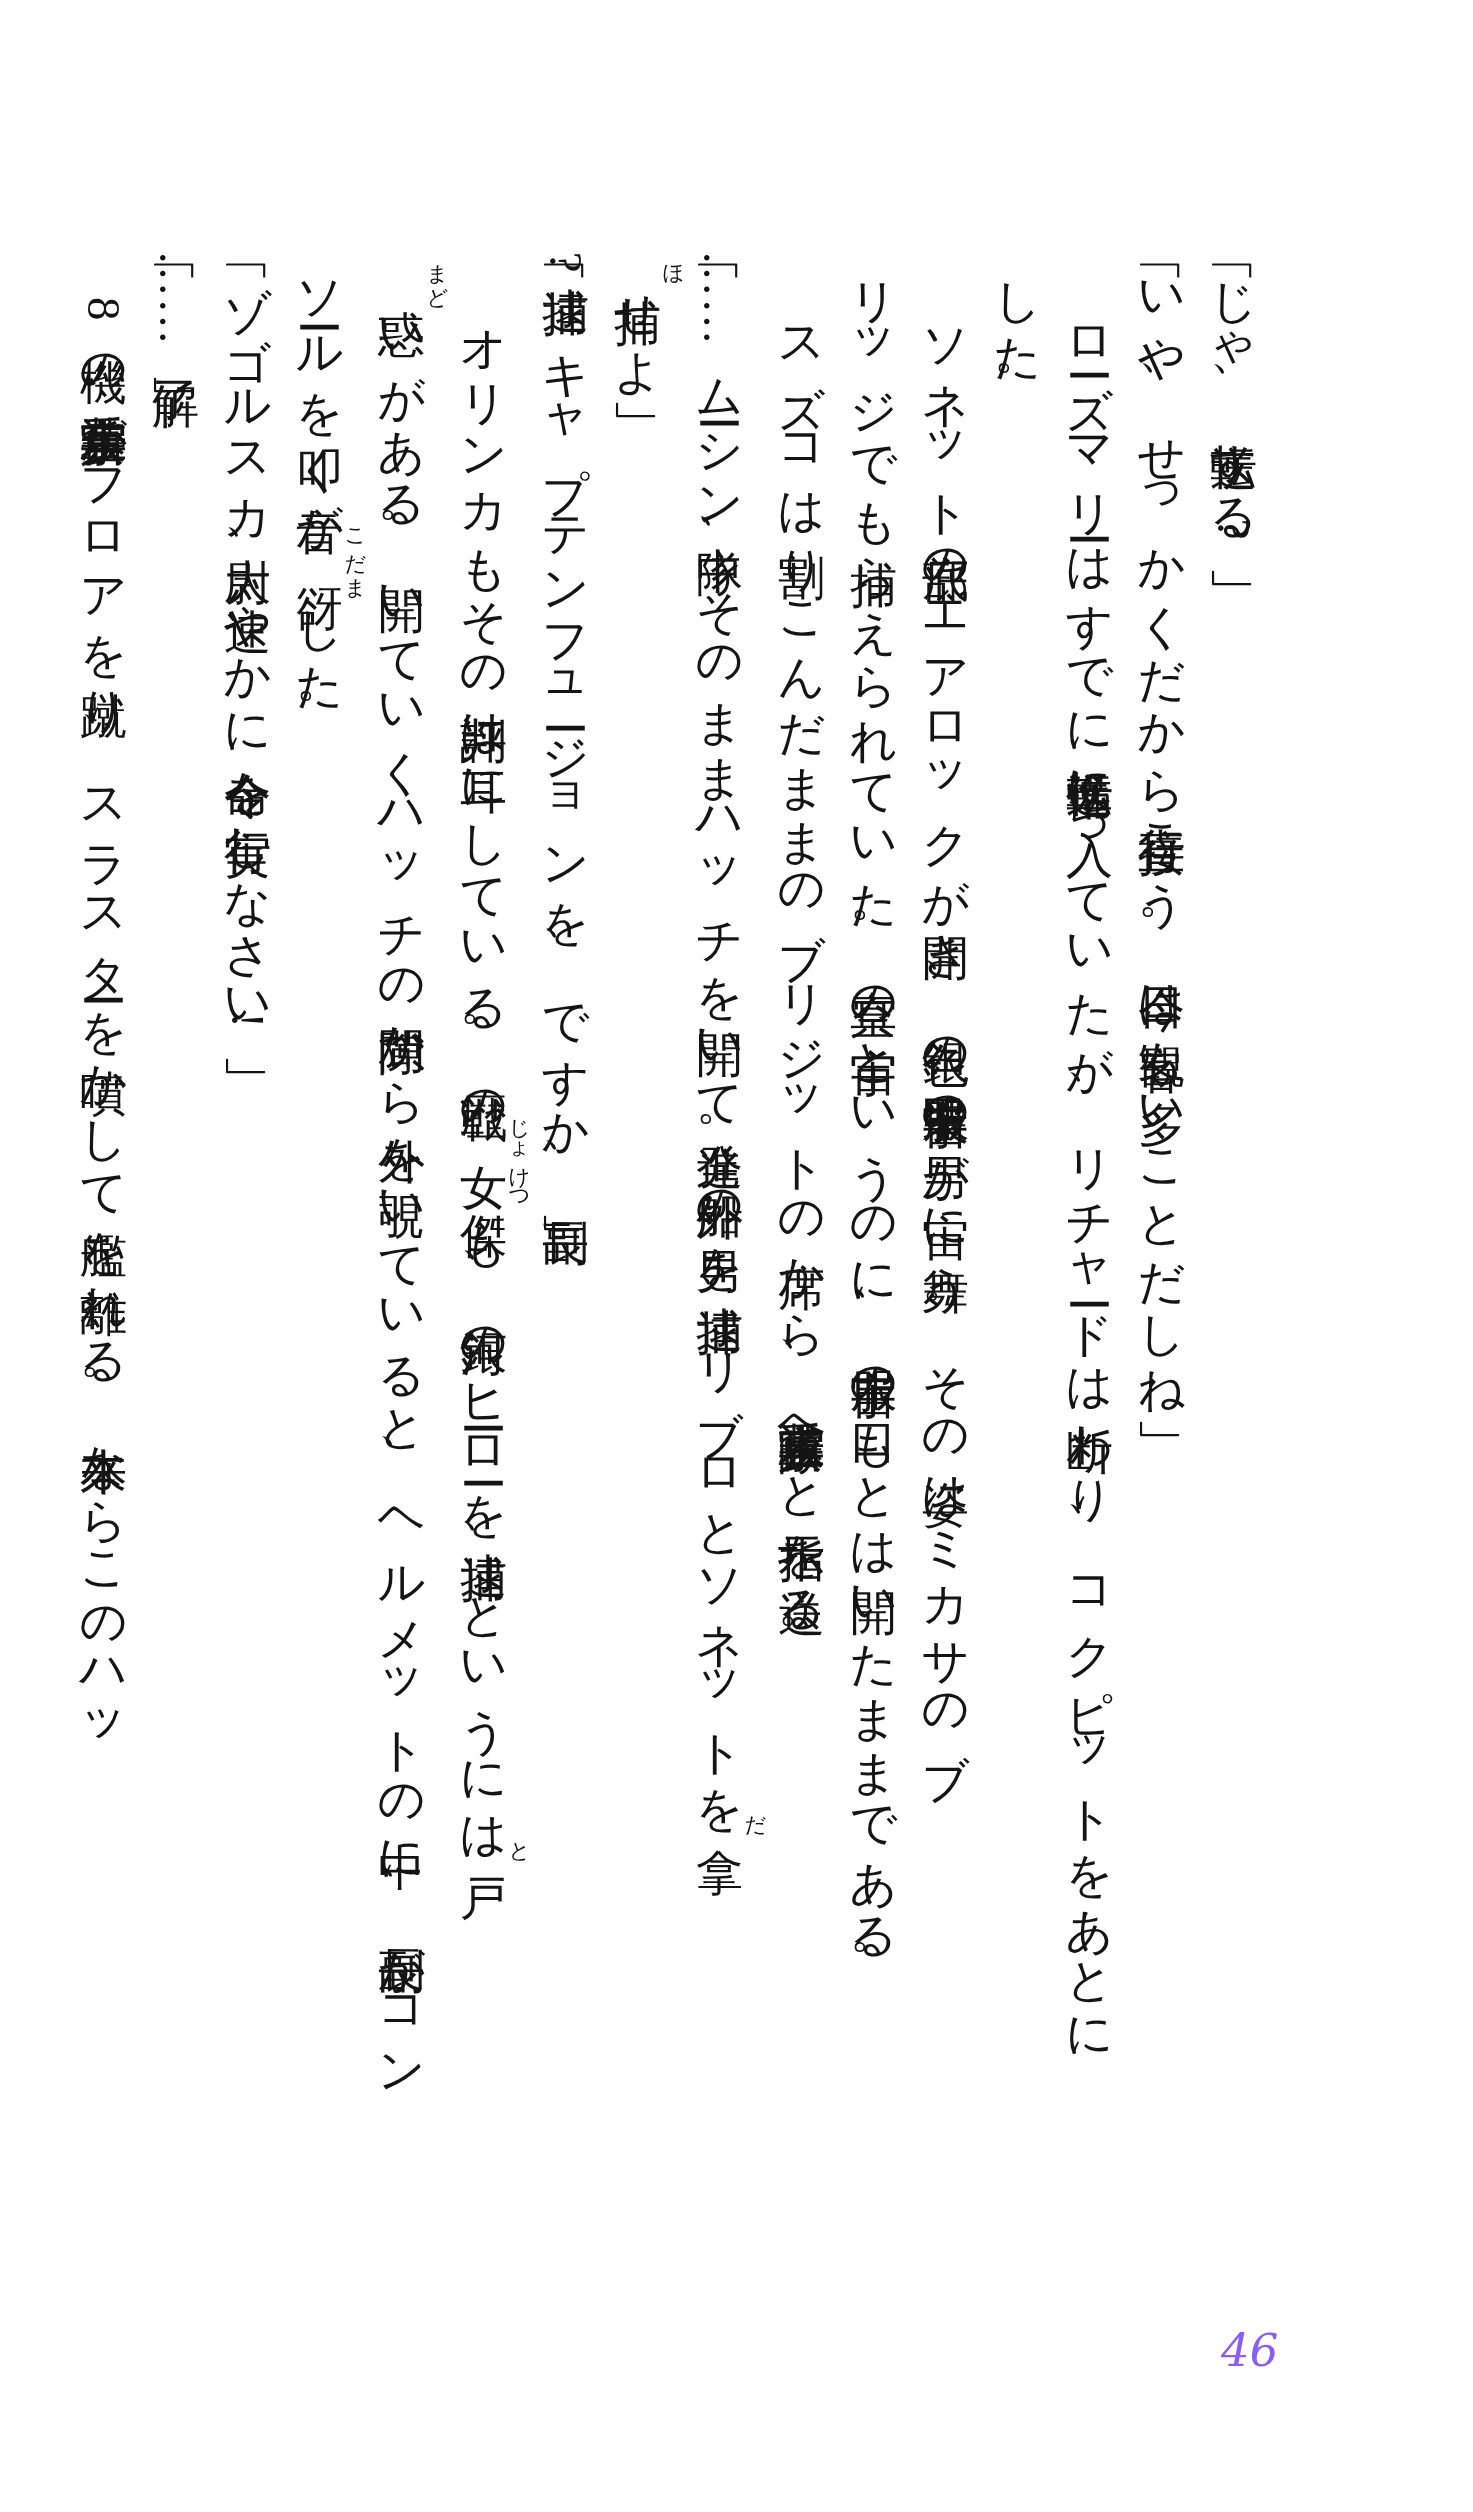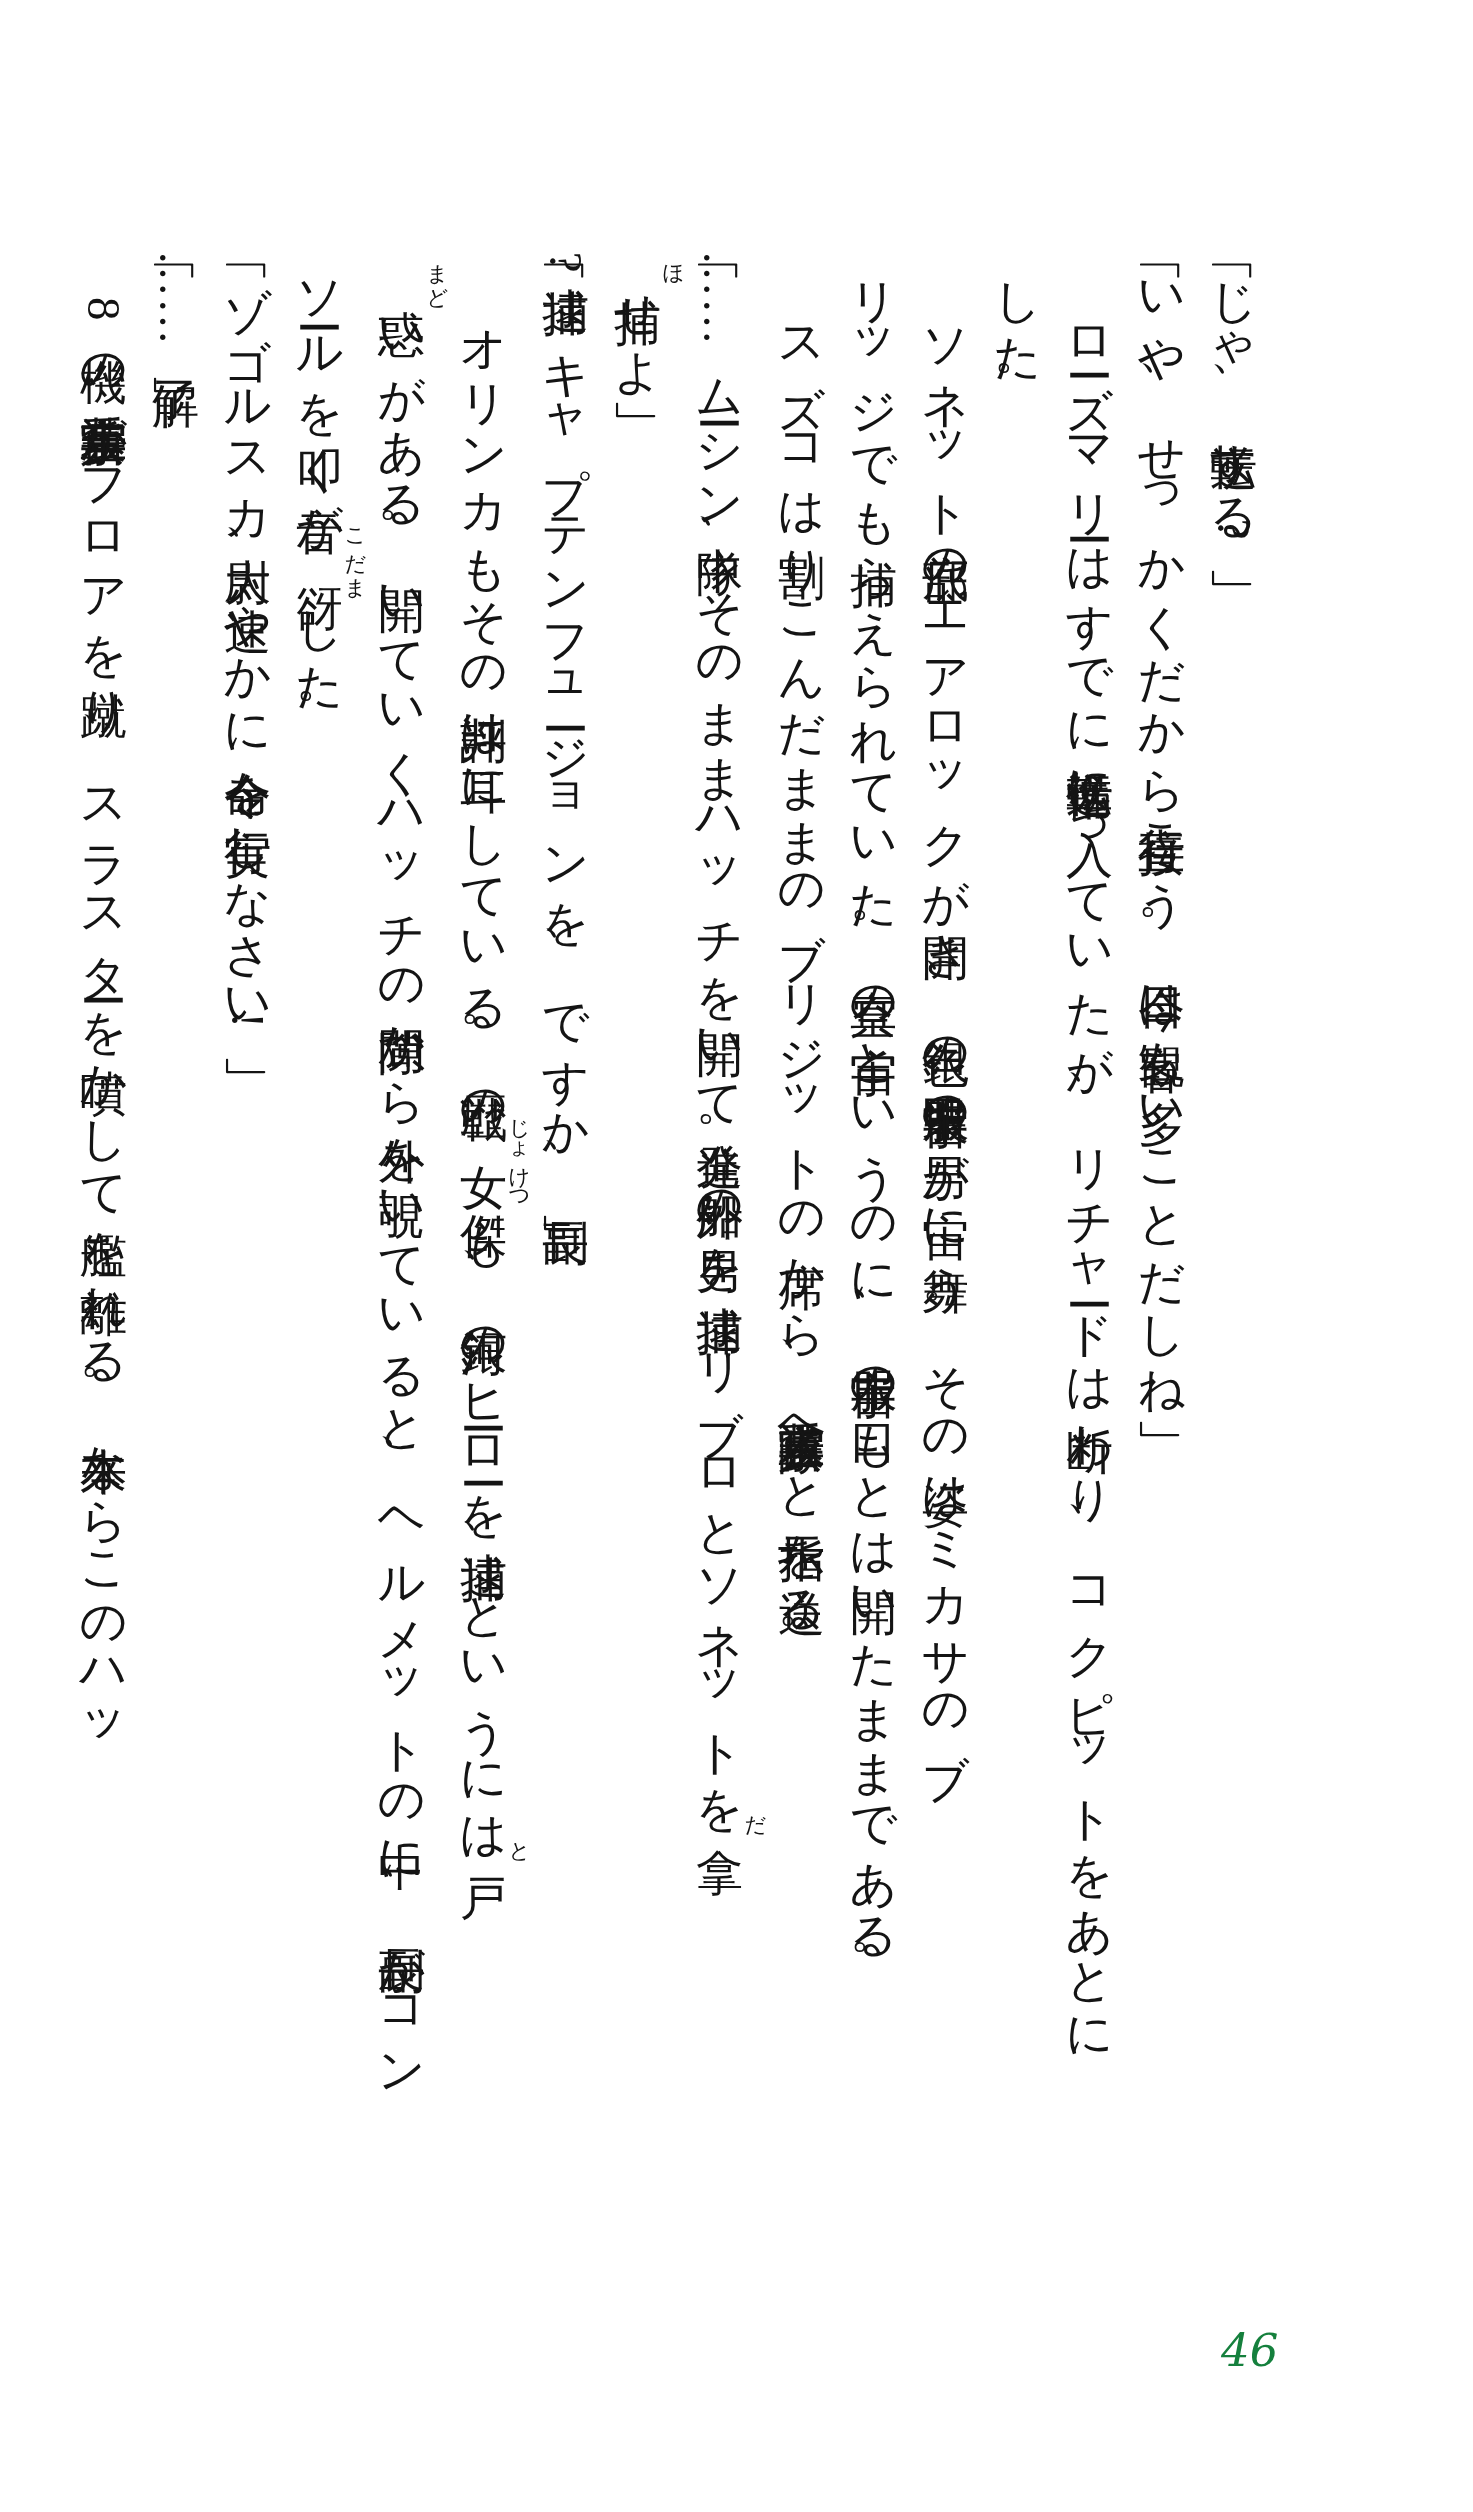--- a/index.html
+++ b/index.html
@@ -44,21 +44,21 @@
     letter-spacing: 0;
     line-height: 1;
     color: #141414;
   }
   .page-number {
     position: absolute;
     top: 2324px;
     left: 1221px;
     font-size: 45px;
     font-style: italic;
-    color: #15803d;
+    color: #8b5cf6;
     font-family: "DejaVu Serif", serif;
   }
 </style>
 </head>
 <body>
 
 <div class="book-page">
   <div class="text-block" id="text-block">
       <p class="tline">「じゃ、転送する?」</p>
       <p class="tline">「いや、せっかくだから直接行こう。今日は観客も多いことだしね」</p>

